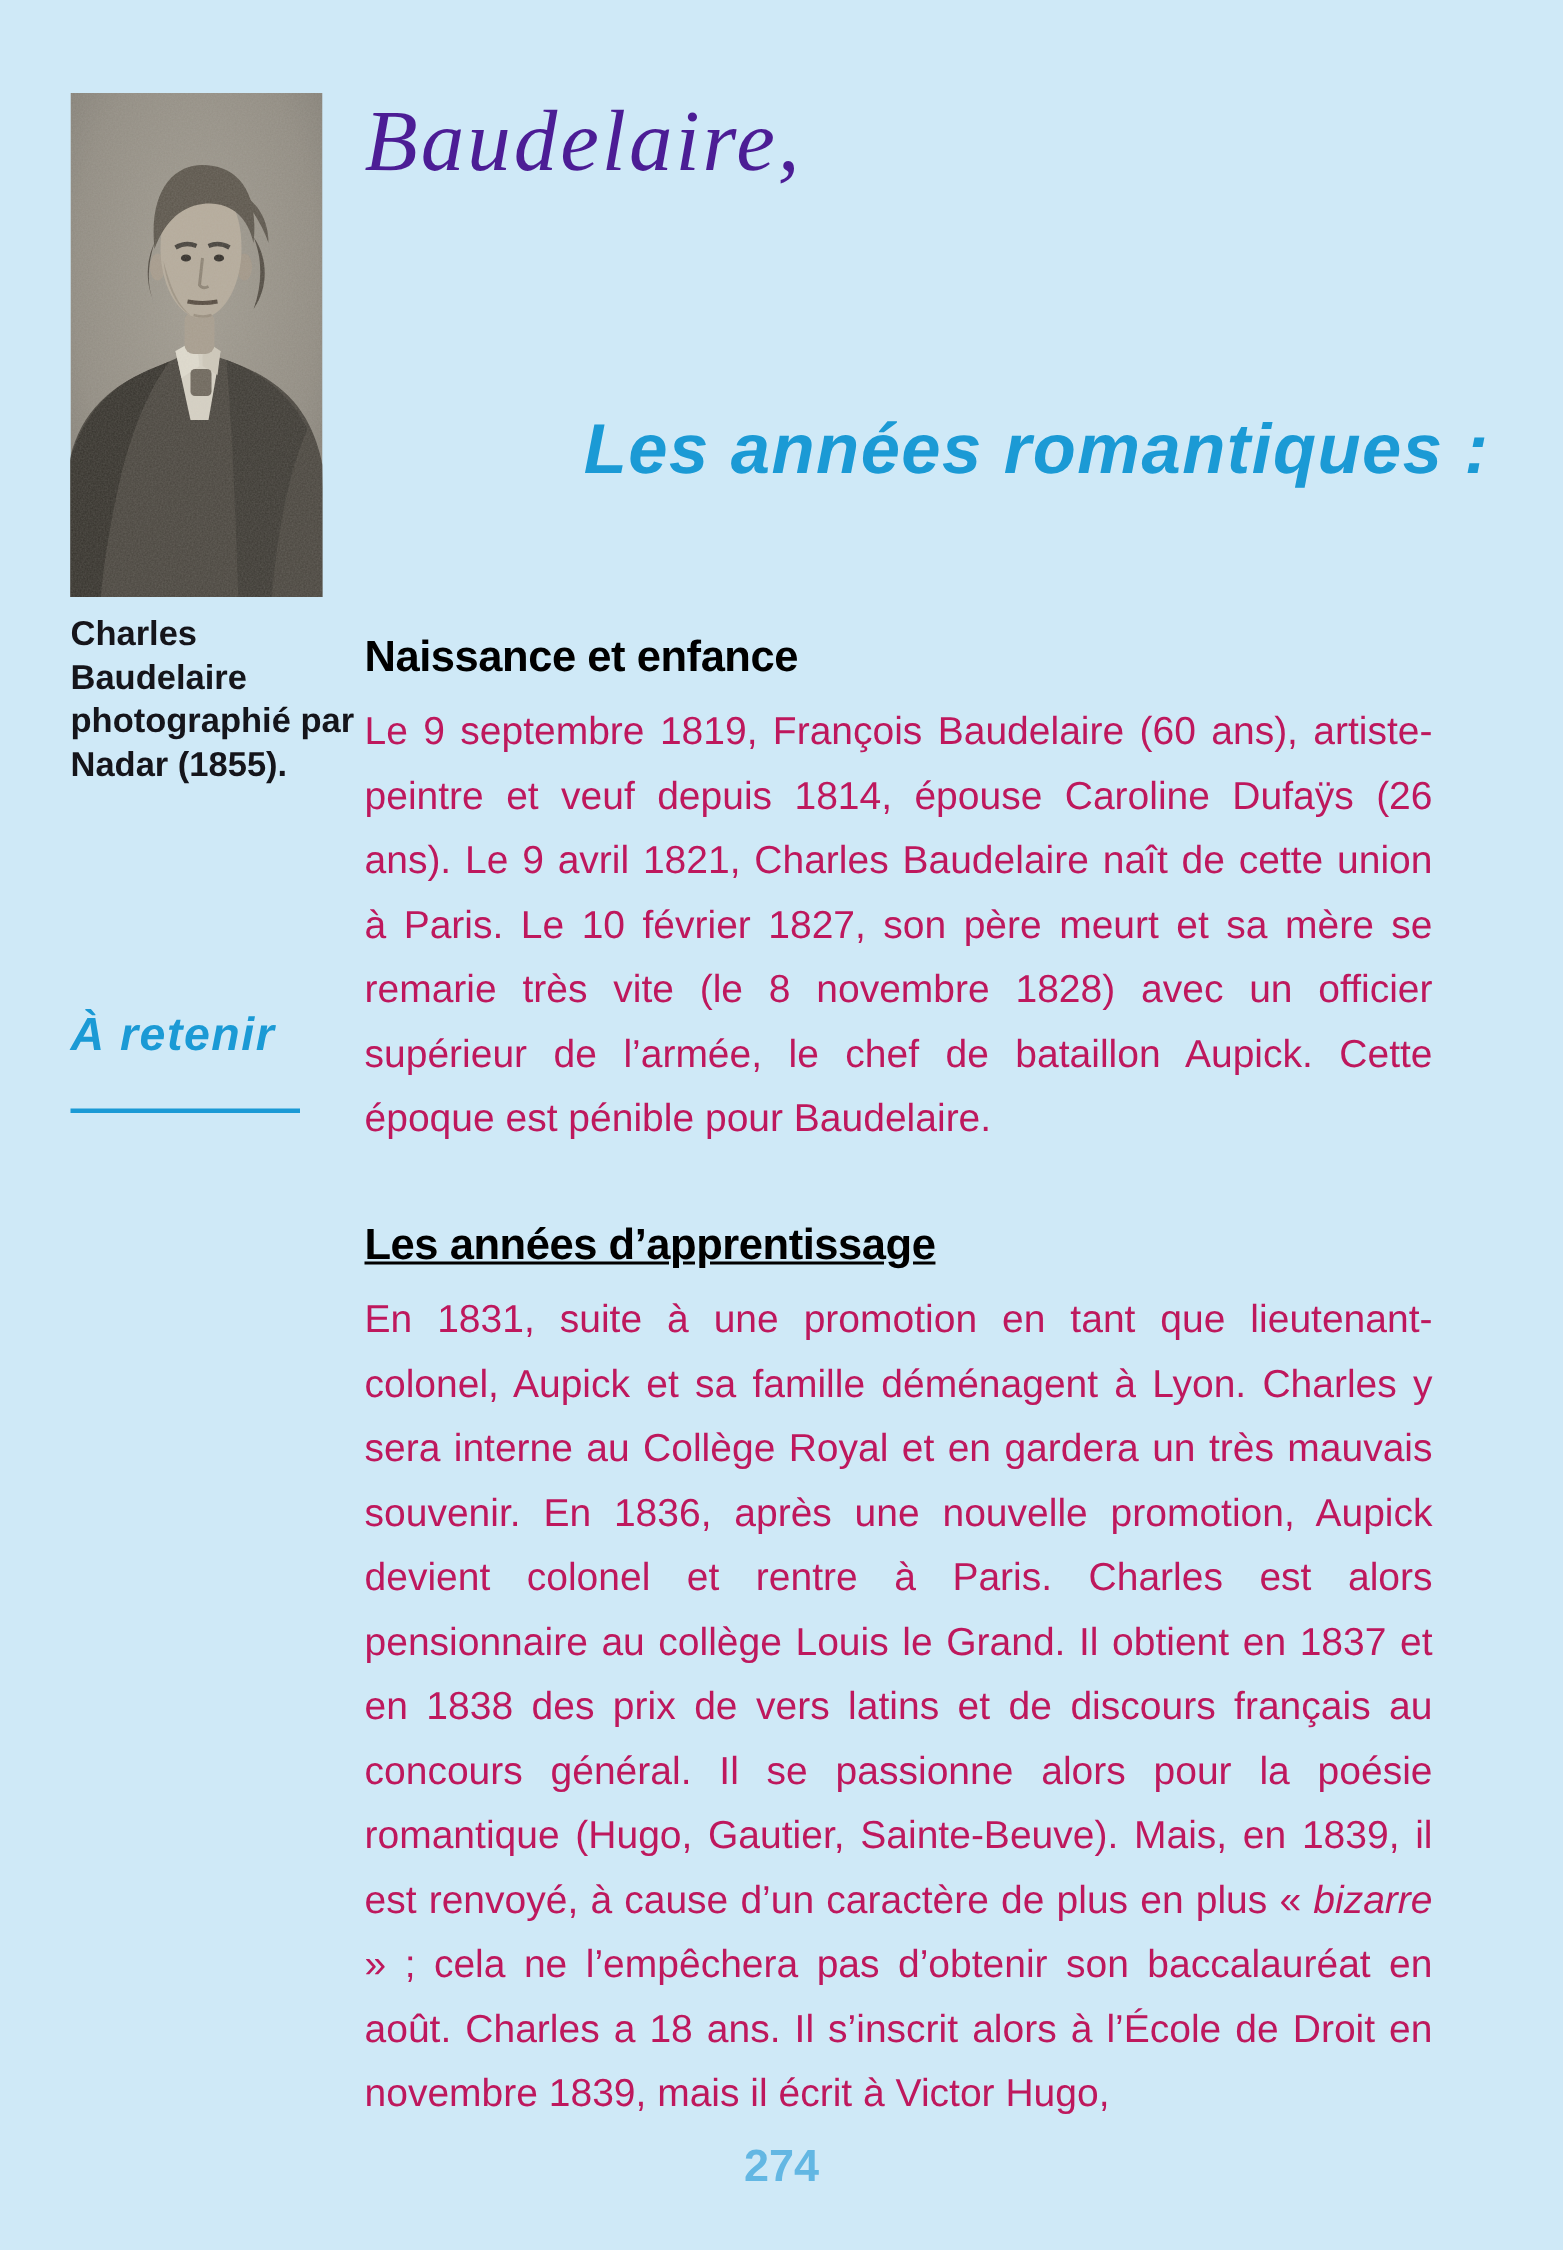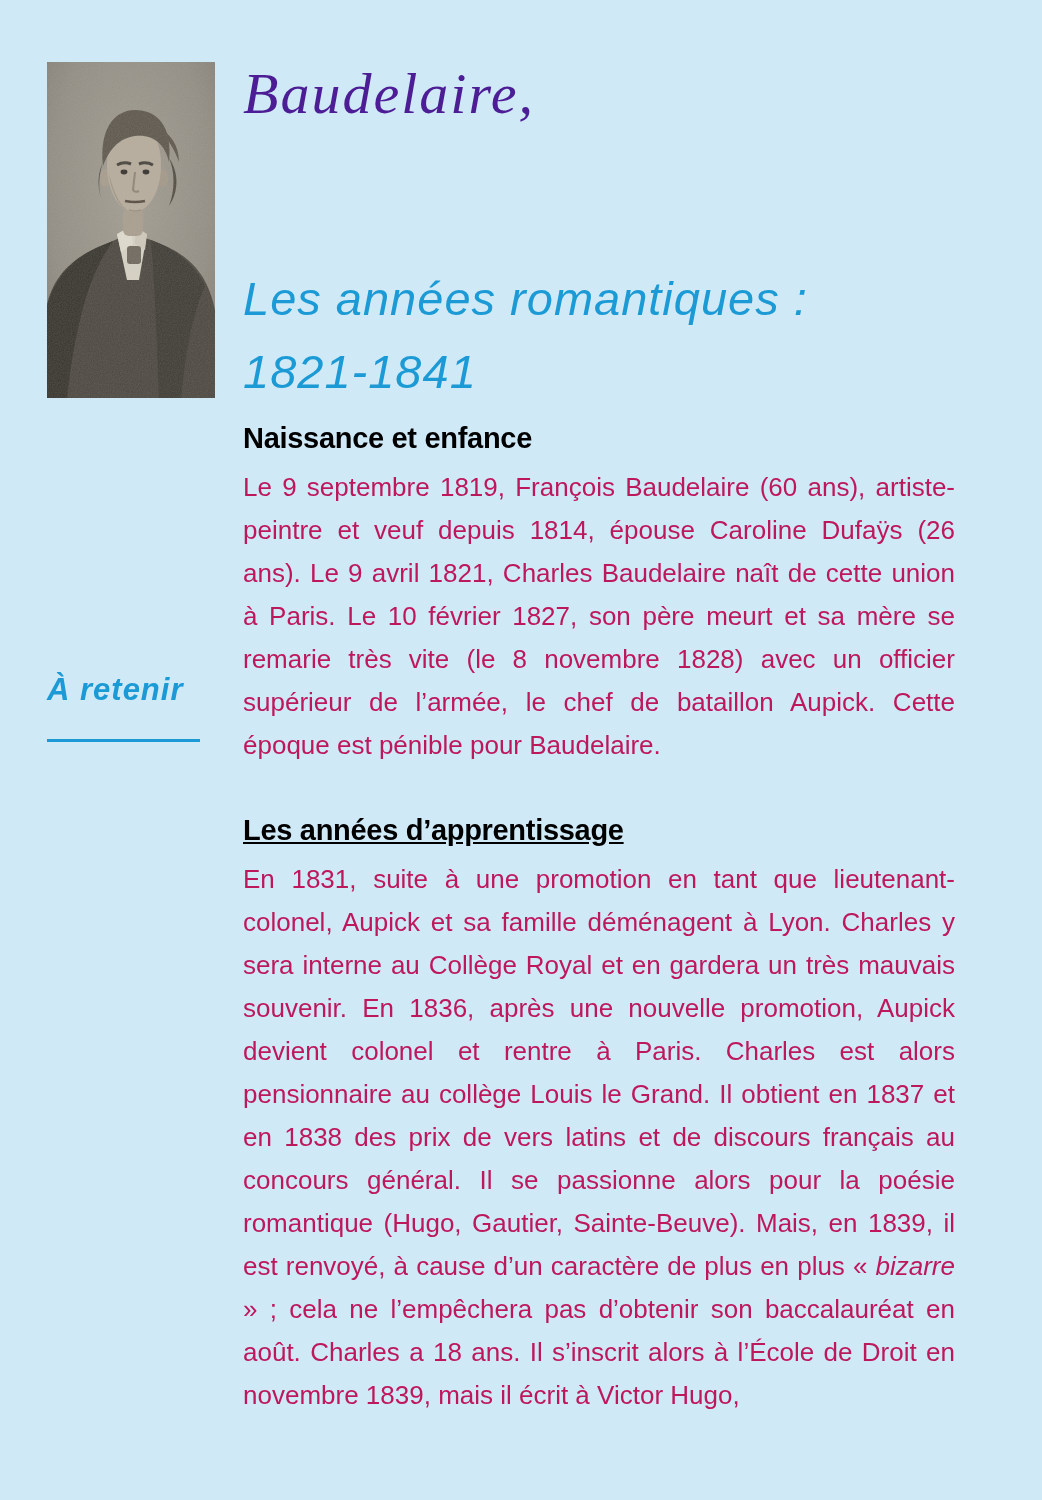--- a/index.html
+++ b/index.html
@@ -48,22 +48,23 @@
     position: absolute; left: 0; top: 48px; width: 712px;
     font-family: "Liberation Serif", serif;
     font-style: italic;
     font-size: 58px; line-height: 92px;
     color: #4c1d95; font-weight: 500;
     letter-spacing: 2px;
   }
   .doc-subtitle {
     position: absolute; left: 0; top: 262px; width: 750px;
     font-size: 47px; line-height: 73px;
-    font-weight: normal; font-style: italic;
+    font-weight: bold; font-style: italic;
     letter-spacing: 1px;
+    text-align: right;
   }
   .section-heading {
     position: absolute; left: 0; width: 712px;
     font-size: 29px; font-weight: bold; color: #000000;
     letter-spacing: -0.3px;
   }
   .section-body {
     position: absolute; left: 0; width: 712px;
     font-size: 26px; line-height: 43px;
     text-align: justify; color: #be185d;
@@ -133,38 +134,39 @@
 
       <path d="M78,139 Q88,141 98,139" stroke="#554a3f" stroke-width="2.6" fill="none"></path>
       <path d="M82,148 Q88,150 94,148" stroke="#9a8f7f" stroke-width="1.6" fill="none"></path>
 
       <path d="M62,112 C64,130 72,144 80,148 C70,140 66,126 62,112 Z" fill="#968c7c" opacity="0.7"></path>
 
       <rect width="168" height="336" filter="url(#grain)" opacity="0.35"></rect>
     </svg>
   </figure>
 
+  <figcaption class="photo-caption">Charles Baudelaire photographié par Nadar (1855).</figcaption>
 
   <div class="retenir-heading" style="color: rgb(27, 154, 213);">À retenir</div>
   <div class="retenir-rule" style="background: rgb(27, 154, 213);"></div>
 
   <div class="retenir-notes">
   </div>
 
   <div class="main">
     <h1 class="doc-title">
       <span>Baudelaire,</span><br>
     </h1>
 
     <h2 class="doc-subtitle" style="color: rgb(27, 154, 213);">
       <span>Les années romantiques :</span><br>
-      <span>1821-1841</span>
     </h2>
 
     <h3 class="section-heading" id="heading-1">Naissance et enfance</h3>
     <p class="section-body" id="body-1">Le 9 septembre 1819, François Baudelaire (60 ans), artiste-peintre et veuf depuis 1814, épouse Caroline Dufaÿs (26 ans). Le 9 avril 1821, Charles Baudelaire naît de cette union à Paris. Le 10 février 1827, son père meurt et sa mère se remarie très vite (le 8 novembre 1828) avec un officier supérieur de l’armée, le chef de bataillon Aupick. Cette époque est pénible pour Baudelaire.</p>
 
     <h3 class="section-heading" id="heading-2">Les années d’apprentissage</h3>
     <p class="section-body" id="body-2">En 1831, suite à une promotion en tant que lieutenant-colonel, Aupick et sa famille déménagent à Lyon. Charles y sera interne au Collège Royal et en gardera un très mauvais souvenir. En 1836, après une nouvelle promotion, Aupick devient colonel et rentre à Paris. Charles est alors pensionnaire au collège Louis le Grand. Il obtient en 1837 et en 1838 des prix de vers latins et de discours français au concours général. Il se passionne alors pour la poésie romantique (Hugo, Gautier, Sainte-Beuve). Mais, en 1839, il est renvoyé, à cause d’un caractère de plus en plus « <i>bizarre</i> » ; cela ne l’empêchera pas d’obtenir son baccalauréat en août. Charles a 18 ans. Il s’inscrit alors à l’École de Droit en novembre 1839, mais il écrit à Victor Hugo,</p>
   </div>
 
+  <div class="page-number" style="color: rgb(99, 183, 227);">274</div>
 
 </div>
 
 </body></html>

